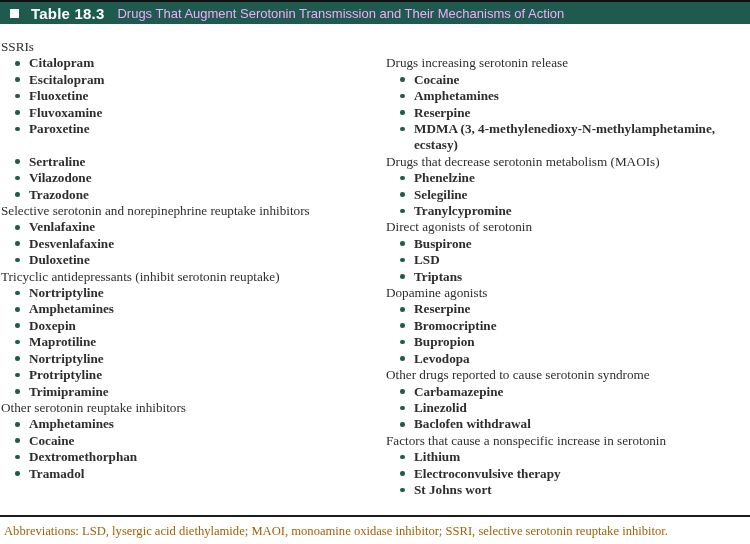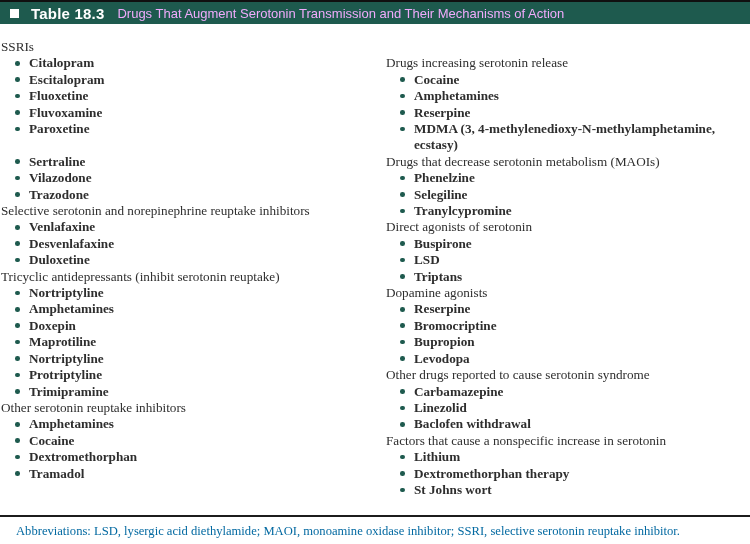--- a/index.html
+++ b/index.html
@@ -79,23 +79,23 @@
     position: absolute;
     left: 0;
     right: 0;
     top: 515px;
   }
   .footer-rule {
     height: 2px;
     background: #1c1c1c;
   }
   .footer-text {
-    padding: 7px 8px 0 16px;
+    padding: 7px 8px 0 4px;
     font-size: 12.6px;
-    color: #0369a1;
+    color: #a16207;
   }
 </style>
 </head>
 <body>
 
 <div class="page">
 
   <div class="titlebar">
     <span class="sq-icon"></span>
     <span class="table-num">Table 18.3</span>
@@ -151,21 +151,21 @@
         <div class="row item"><span class="bullet"></span><span class="label">Reserpine</span></div>
         <div class="row item"><span class="bullet"></span><span class="label">Bromocriptine</span></div>
         <div class="row item"><span class="bullet"></span><span class="label">Bupropion</span></div>
         <div class="row item"><span class="bullet"></span><span class="label">Levodopa</span></div>
         <div class="row heading">Other drugs reported to cause serotonin syndrome</div>
         <div class="row item"><span class="bullet"></span><span class="label">Carbamazepine</span></div>
         <div class="row item"><span class="bullet"></span><span class="label">Linezolid</span></div>
         <div class="row item"><span class="bullet"></span><span class="label">Baclofen withdrawal</span></div>
         <div class="row heading">Factors that cause a nonspecific increase in serotonin</div>
         <div class="row item"><span class="bullet"></span><span class="label">Lithium</span></div>
-        <div class="row item"><span class="bullet"></span><span class="label">Dextromethorphan therapy</span></div>
+        <div class="row item"><span class="bullet"></span><span class="label">Electroconvulsive therapy</span></div>
         <div class="row item"><span class="bullet"></span><span class="label">St Johns wort</span></div>
       </div>
   </div>
 
   <div class="footer">
     <div class="footer-rule"></div>
     <div class="footer-text">Abbreviations: LSD, lysergic acid diethylamide; MAOI, monoamine oxidase inhibitor; SSRI, selective serotonin reuptake inhibitor.</div>
   </div>
 
 </div>

